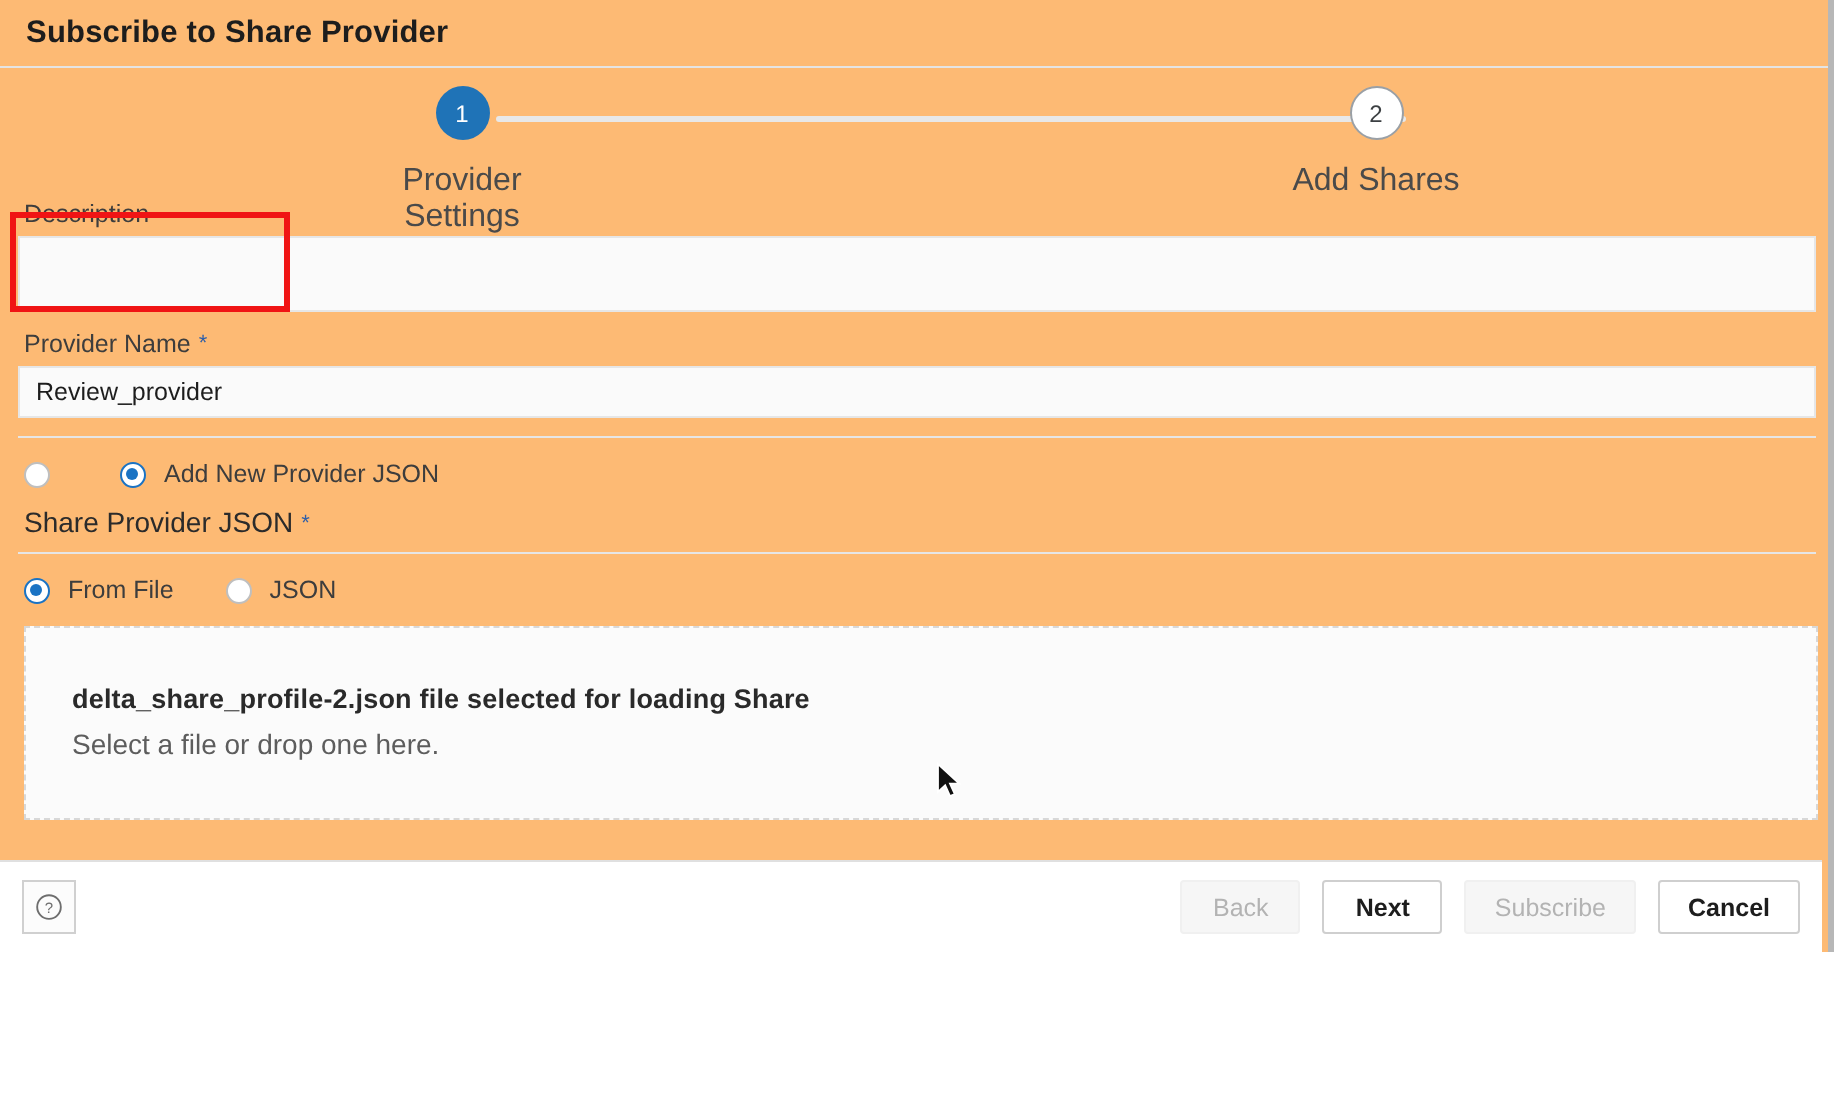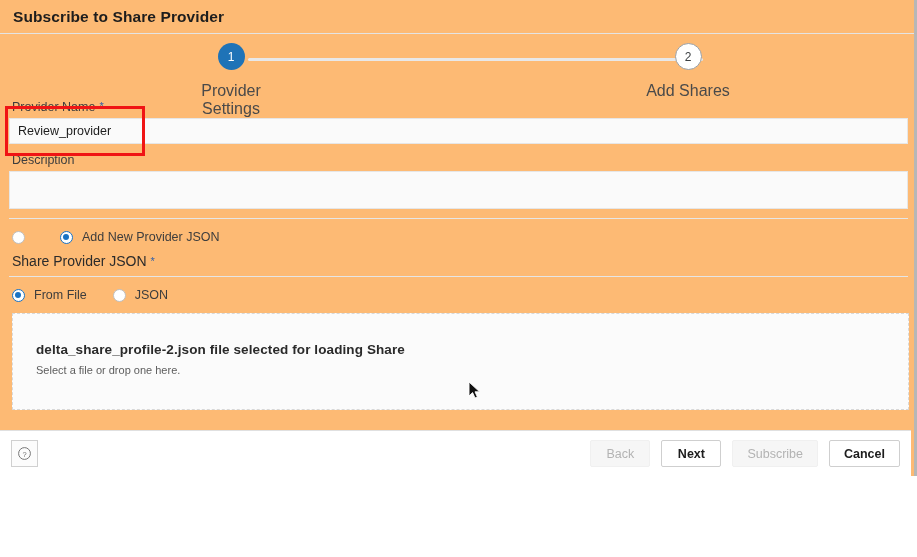--- a/index.html
+++ b/index.html
@@ -203,21 +203,21 @@
     box-sizing: border-box;
     padding: 28px 0 0 23px;
   }
   .dz-title {
     font-size: 13.5px;
     font-weight: bold;
     color: #2a2a2a;
     letter-spacing: 0.1px;
   }
   .dz-sub {
-    font-size: 11px;
+    font-size: 14px;
     color: #5d5d5d;
     margin-top: 7px;
   }
 
   
   .footer {
     position: absolute;
     left: 0;
     right: 3px;
     bottom: 0;
@@ -309,29 +309,29 @@
       <div class="step-circle inactive">
         <span>2</span>
       </div>
       <div class="step-label">Add Shares</div>
     </div>
   </div>
 
   <div class="form-area">
 
     <div class="field-block">
+      <label class="field-label">Description</label>
+      <div class="text-area" placeholder=""></div>
+    </div>
+
+    <div class="field-block">
       <label class="field-label">
         <span>Provider Name</span><span class="req-star">*</span>
       </label>
       <div class="text-input" placeholder="">Review_provider</div>
-    </div>
-
-    <div class="field-block">
-      <label class="field-label">Description</label>
-      <div class="text-area" placeholder=""></div>
     </div>
 
     <div class="section">
       <div class="section-rule"></div>
       <div class="radio-row">
         <div class="radio-opt">
           <span class="radio off"></span>
         </div>
         <div class="radio-opt">
           <span class="radio on"></span>

